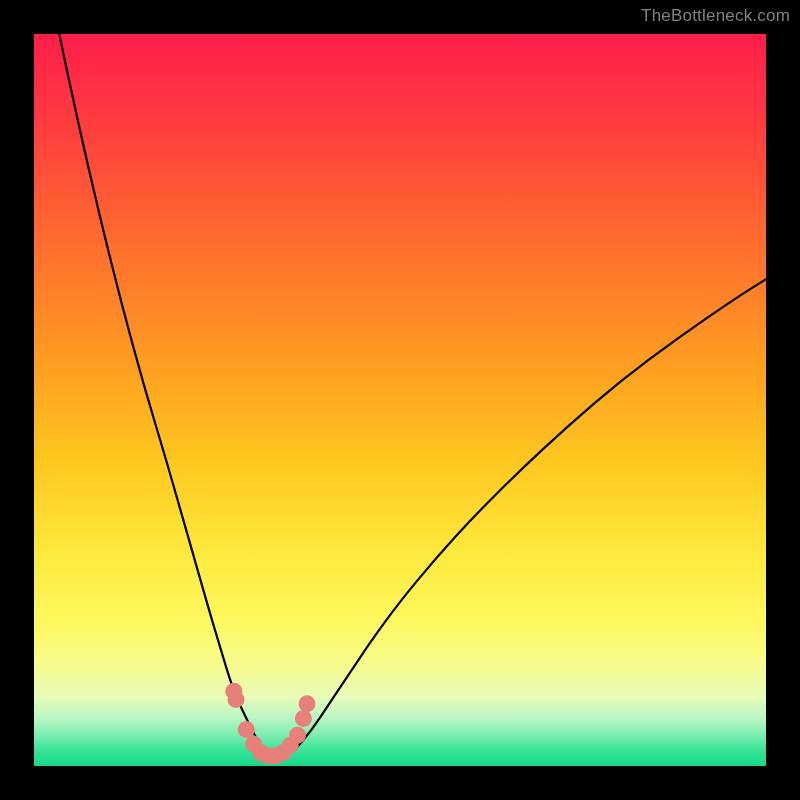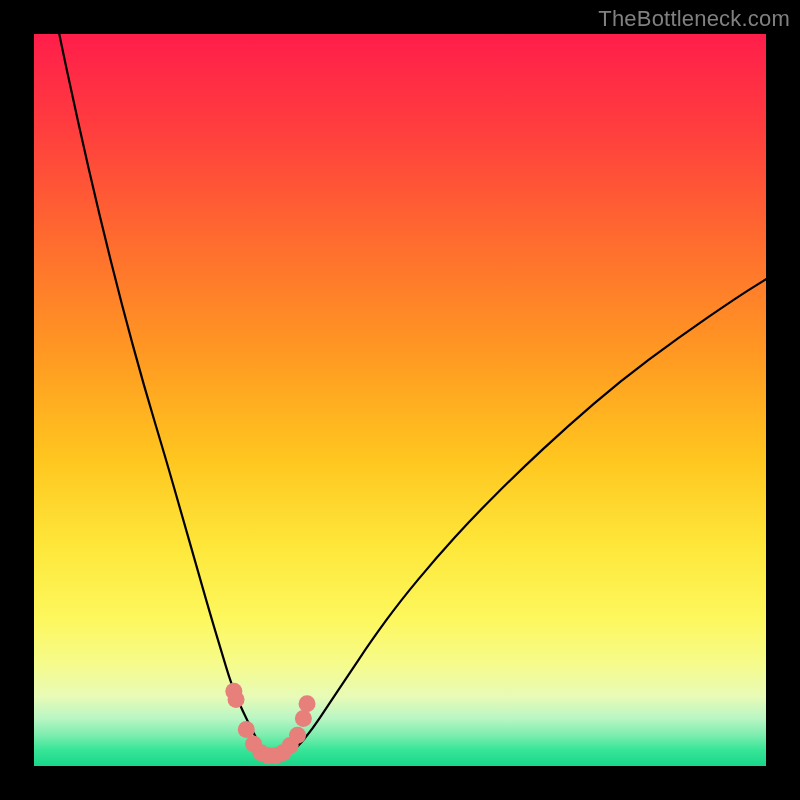--- a/index.html
+++ b/index.html
@@ -20,21 +20,21 @@
   }
   .plot {
     position: absolute;
     
   }
   .watermark {
     position: absolute;
     top: 6px;
     right: 10px;
     color: #808080;
-    font-size: 22px;
+    font-size: 17px;
     font-weight: 400;
     letter-spacing: 0.2px;
   }
   svg {
     position: absolute;
     left: 0; top: 0;
   }
 </style>
 </head>
 <body>

